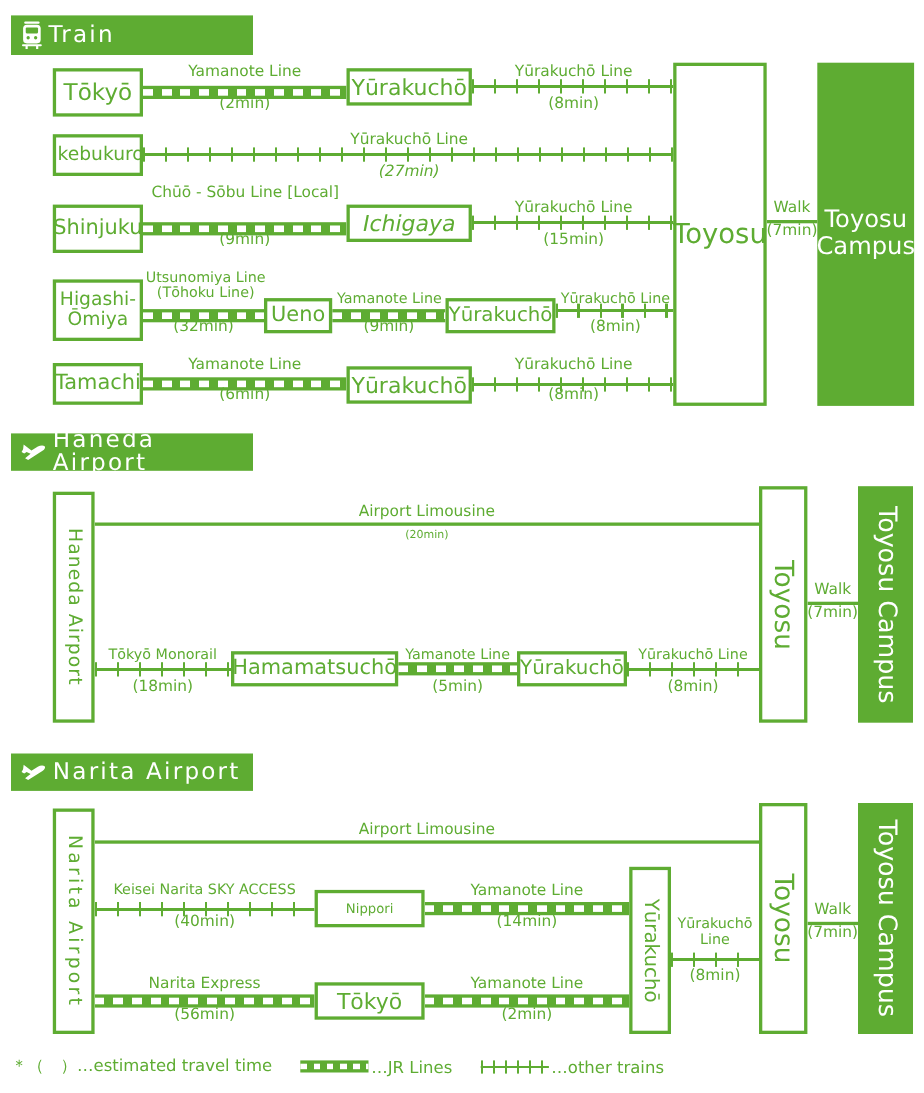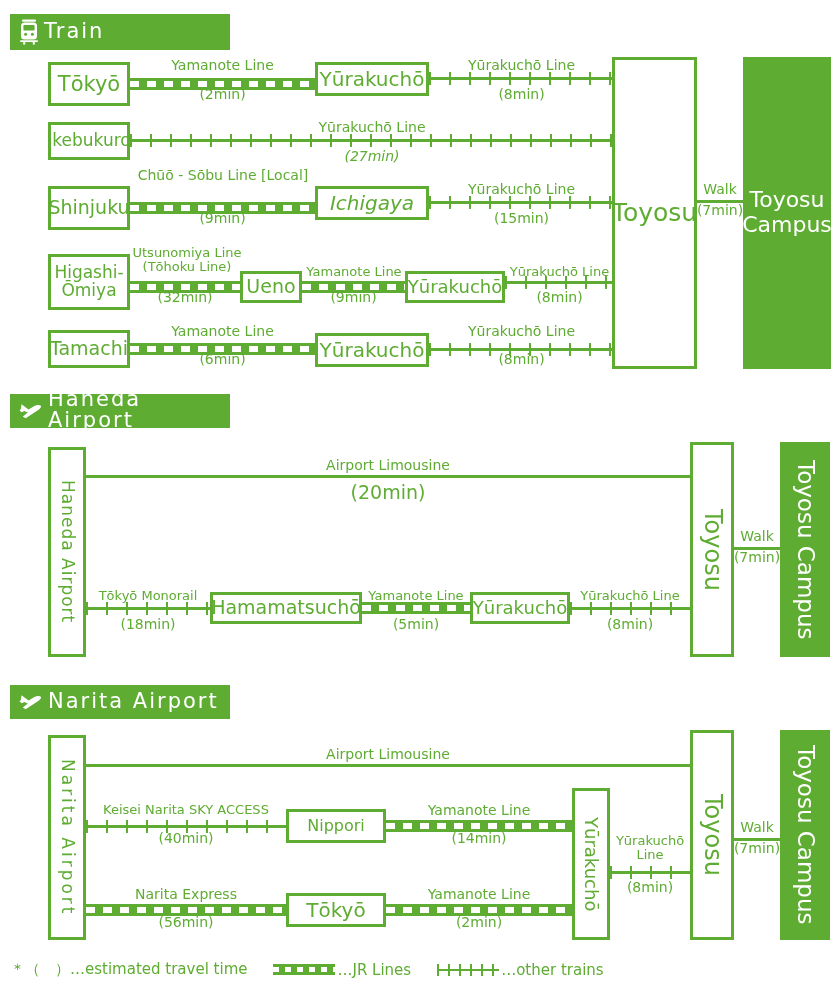--- a/index.html
+++ b/index.html
@@ -245,21 +245,21 @@
   </div>
   <div class="fill v" style="left:780px; top:442px; width:50px; height:215px; font-size:23px;">
     <span>Toyosu Campus</span>
   </div>
   <div class="plain" style="left:734px; top:547px; width:46px; height:3px;"></div>
   <div class="lbl" style="left:729px; top:529px; width:56px; font-size:14px;">Walk</div>
   <div class="lbl" style="left:729px; top:550px; width:56px; font-size:14px;">(7min)</div>
 
   <div class="plain" style="left:86px; top:475px; width:604px; height:3px;"></div>
   <div class="lbl" style="left:86px; top:458px; width:604px; font-size:14px;">Airport Limousine</div>
-  <div class="lbl" style="left:86px; top:482px; width:604px; font-size:19px;">(20min)</div>
+  <div class="lbl" style="left:86px; top:482px; width:604px; font-size:10px;">(20min)</div>
 
   <div class="other" style="left:86px; top:602px; width:124px;"></div>
   <div class="lbl" style="left:84px; top:589px; width:128px; font-size:13px;">Tōkyō Monorail</div>
   <div class="lbl" style="left:86px; top:617px; width:124px; font-size:14px;">(18min)</div>
   <div class="box" style="left:210px; top:592px; width:152px; height:32px; font-size:19px;">
     <span>Hamamatsuchō</span>
   </div>
   <div class="jr" style="left:362px; top:602px; width:108px;"></div>
   <div class="lbl" style="left:358px; top:589px; width:116px; font-size:13px;">Yamanote Line</div>
   <div class="lbl" style="left:362px; top:617px; width:108px; font-size:14px;">(5min)</div>
@@ -302,21 +302,21 @@
     <span>Yūrakuchō</span>
   </div>
 
   <div class="other" style="left:610px; top:866px; width:80px;"></div>
   <div class="lbl wrap" style="left:608px; top:834px; width:84px; font-size:13px;">Yūrakuchō Line</div>
   <div class="lbl" style="left:610px; top:880px; width:80px; font-size:14px;">(8min)</div>
 
   <div class="other" style="left:86px; top:820px; width:200px;"></div>
   <div class="lbl" style="left:84px; top:803px; width:204px; font-size:13px;">Keisei Narita SKY ACCESS</div>
   <div class="lbl" style="left:86px; top:831px; width:200px; font-size:14px;">(40min)</div>
-  <div class="box" style="left:286px; top:809px; width:100px; height:34px; font-size:16px;">
+  <div class="box" style="left:286px; top:809px; width:100px; height:34px; font-size:12px;">
     <span>Nippori</span>
   </div>
   <div class="jr" style="left:386px; top:820px; width:186px;"></div>
   <div class="lbl" style="left:386px; top:803px; width:186px; font-size:14px;">Yamanote Line</div>
   <div class="lbl" style="left:386px; top:831px; width:186px; font-size:14px;">(14min)</div>
 
   <div class="jr" style="left:86px; top:904px; width:200px;"></div>
   <div class="lbl" style="left:86px; top:887px; width:200px; font-size:14px;">Narita Express</div>
   <div class="lbl" style="left:86px; top:915px; width:200px; font-size:14px;">(56min)</div>
   <div class="box" style="left:286px; top:893px; width:100px; height:34px; font-size:20px;">

